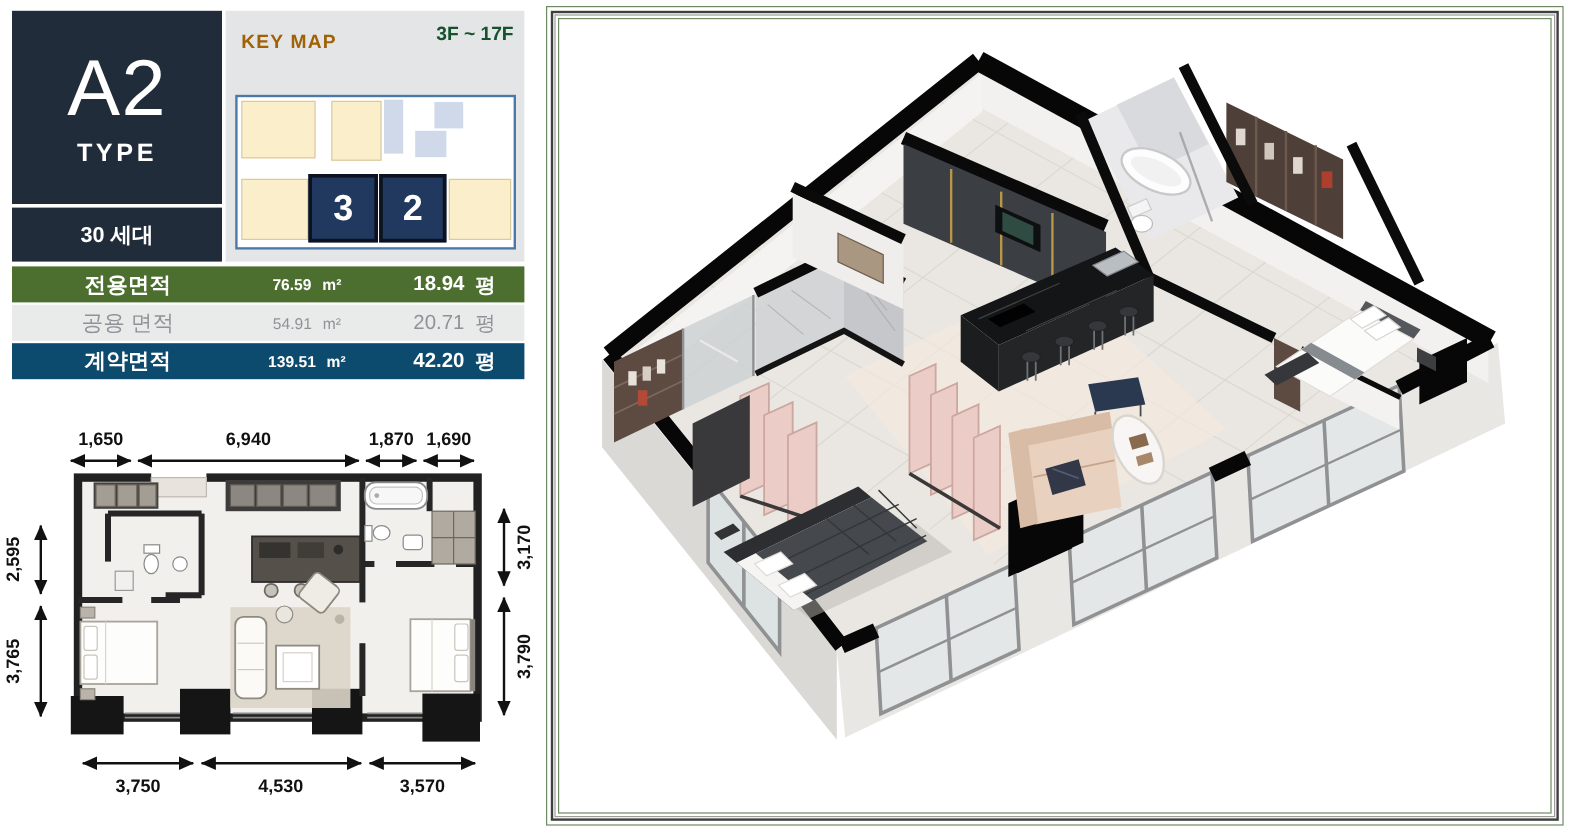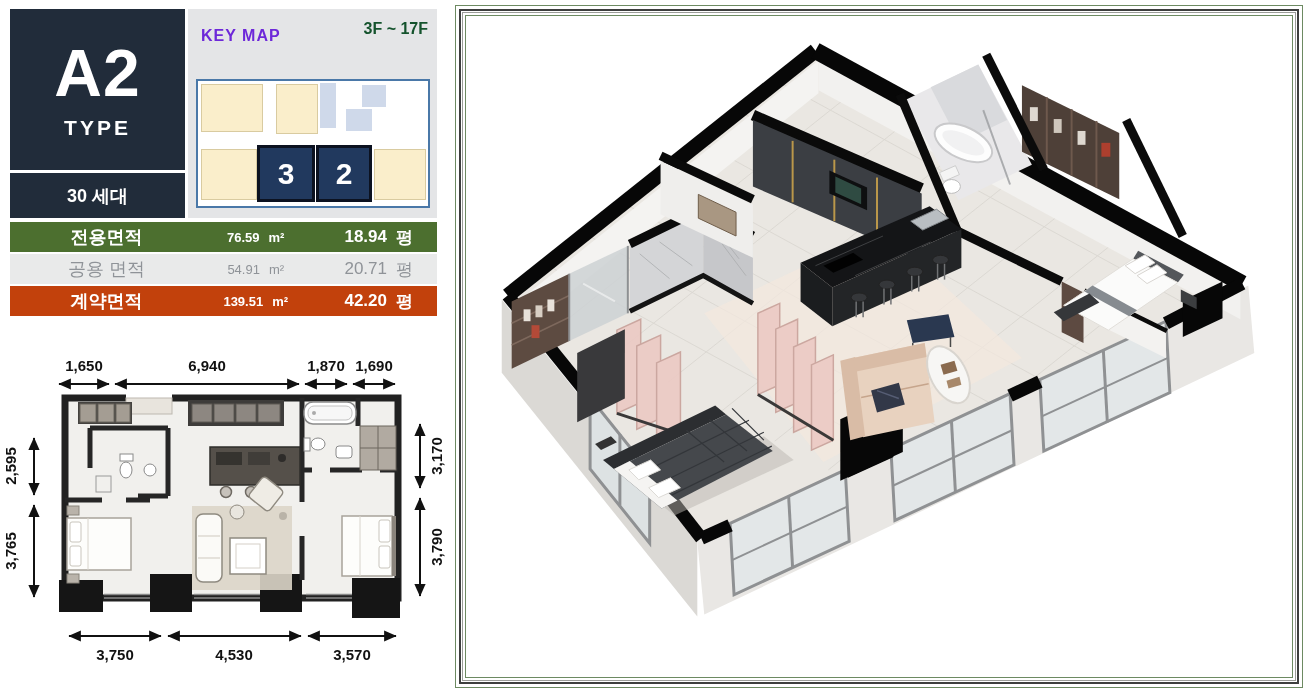--- a/index.html
+++ b/index.html
@@ -4,31 +4,31 @@
 <style>
   * { margin:0; padding:0; box-sizing:border-box; }
   html,body { width:1308px; height:693px; background:#ffffff; overflow:hidden;
     font-family:"Liberation Sans","DejaVu Sans",sans-serif; }
   .page { position:relative; width:1308px; height:693px; background:#fff; }
 
   
   .unit-card { position:absolute; left:10px; top:9px; width:175px; height:161px;
     background:#212c3a; color:#fff; display:flex; flex-direction:column;
     align-items:center; justify-content:center; }
-  .unit-code { font-size:66px; font-weight:bold; line-height:1; letter-spacing:1px; }
+  .unit-code { font-size:66px; font-weight:normal; line-height:1; letter-spacing:1px; }
   .unit-type { font-size:21px; font-weight:bold; letter-spacing:3px; margin-top:10px; }
   .households { position:absolute; left:10px; top:173px; width:175px; height:45px;
     background:#212c3a; color:#fff; display:flex; align-items:center; justify-content:center;
     font-size:18px; font-weight:bold; }
 
   
   .keymap-panel { position:absolute; left:188px; top:9px; width:249px; height:209px;
     background:#e4e5e7; }
   .keymap-title { position:absolute; left:13px; top:18px; font-size:16px; font-weight:bold;
-    color:#6d28d9; letter-spacing:1px; }
+    color:#a16207; letter-spacing:1px; }
   .keymap-floors { position:absolute; right:9px; top:11px; font-size:16px; font-weight:bold;
     color:#14532d; }
   .keymap-diagram { position:absolute; left:8px; top:70px; width:234px; height:129px;
     background:#ffffff; border:2px solid #4a78a8; }
   .km-box { position:absolute; }
   .km-cream { background:#faeecb; border:1px solid #d9cba0; }
   .km-blue { background:#cfd9ea; }
   .km-navy { background:#21395e; border:3px solid #0c1220; color:#fff;
     display:flex; align-items:center; justify-content:center;
     font-size:30px; font-weight:bold; }
@@ -36,21 +36,21 @@
   
   .area-table { position:absolute; left:10px; top:222px; width:427px; }
   .ar-row { display:flex; height:30px; margin-bottom:2px;padding-left:12px; }
   .ar-cell { display:flex; align-items:center; justify-content:center; }
   .ar-label { width:174px; margin-right:3px; font-weight:bold; font-size:18px; }
   .ar-m2 { width:127px; margin-right:3px; font-size:13px; }
   .ar-py { width:120px; font-size:17px; }
   .ar-green { background:#4c6f2f; color:#fff; }
   .ar-green .ar-m2, .ar-green .ar-py { font-weight:bold; }
   .ar-light { background:#e9eaea; color:#8f9398;justify-content:space-between; }
-  .ar-dark { background:#c2410c; color:#fff; }
+  .ar-dark { background:#0c4a6e; color:#fff; }
   .ar-dark .ar-m2, .ar-dark .ar-py { font-weight:bold; }
   .val-gap { display:inline-block; width:9px; }
 
   
   .plan2d { position:absolute; left:0; top:350px; }
   .dim-text { font-size:15px; font-weight:bold; fill:#111; }
 
   
   .panel3d { position:absolute; left:455px; top:5px; width:848px; height:683px;
     border:1px solid #6d8a62; padding:3px; background:#fff; }

